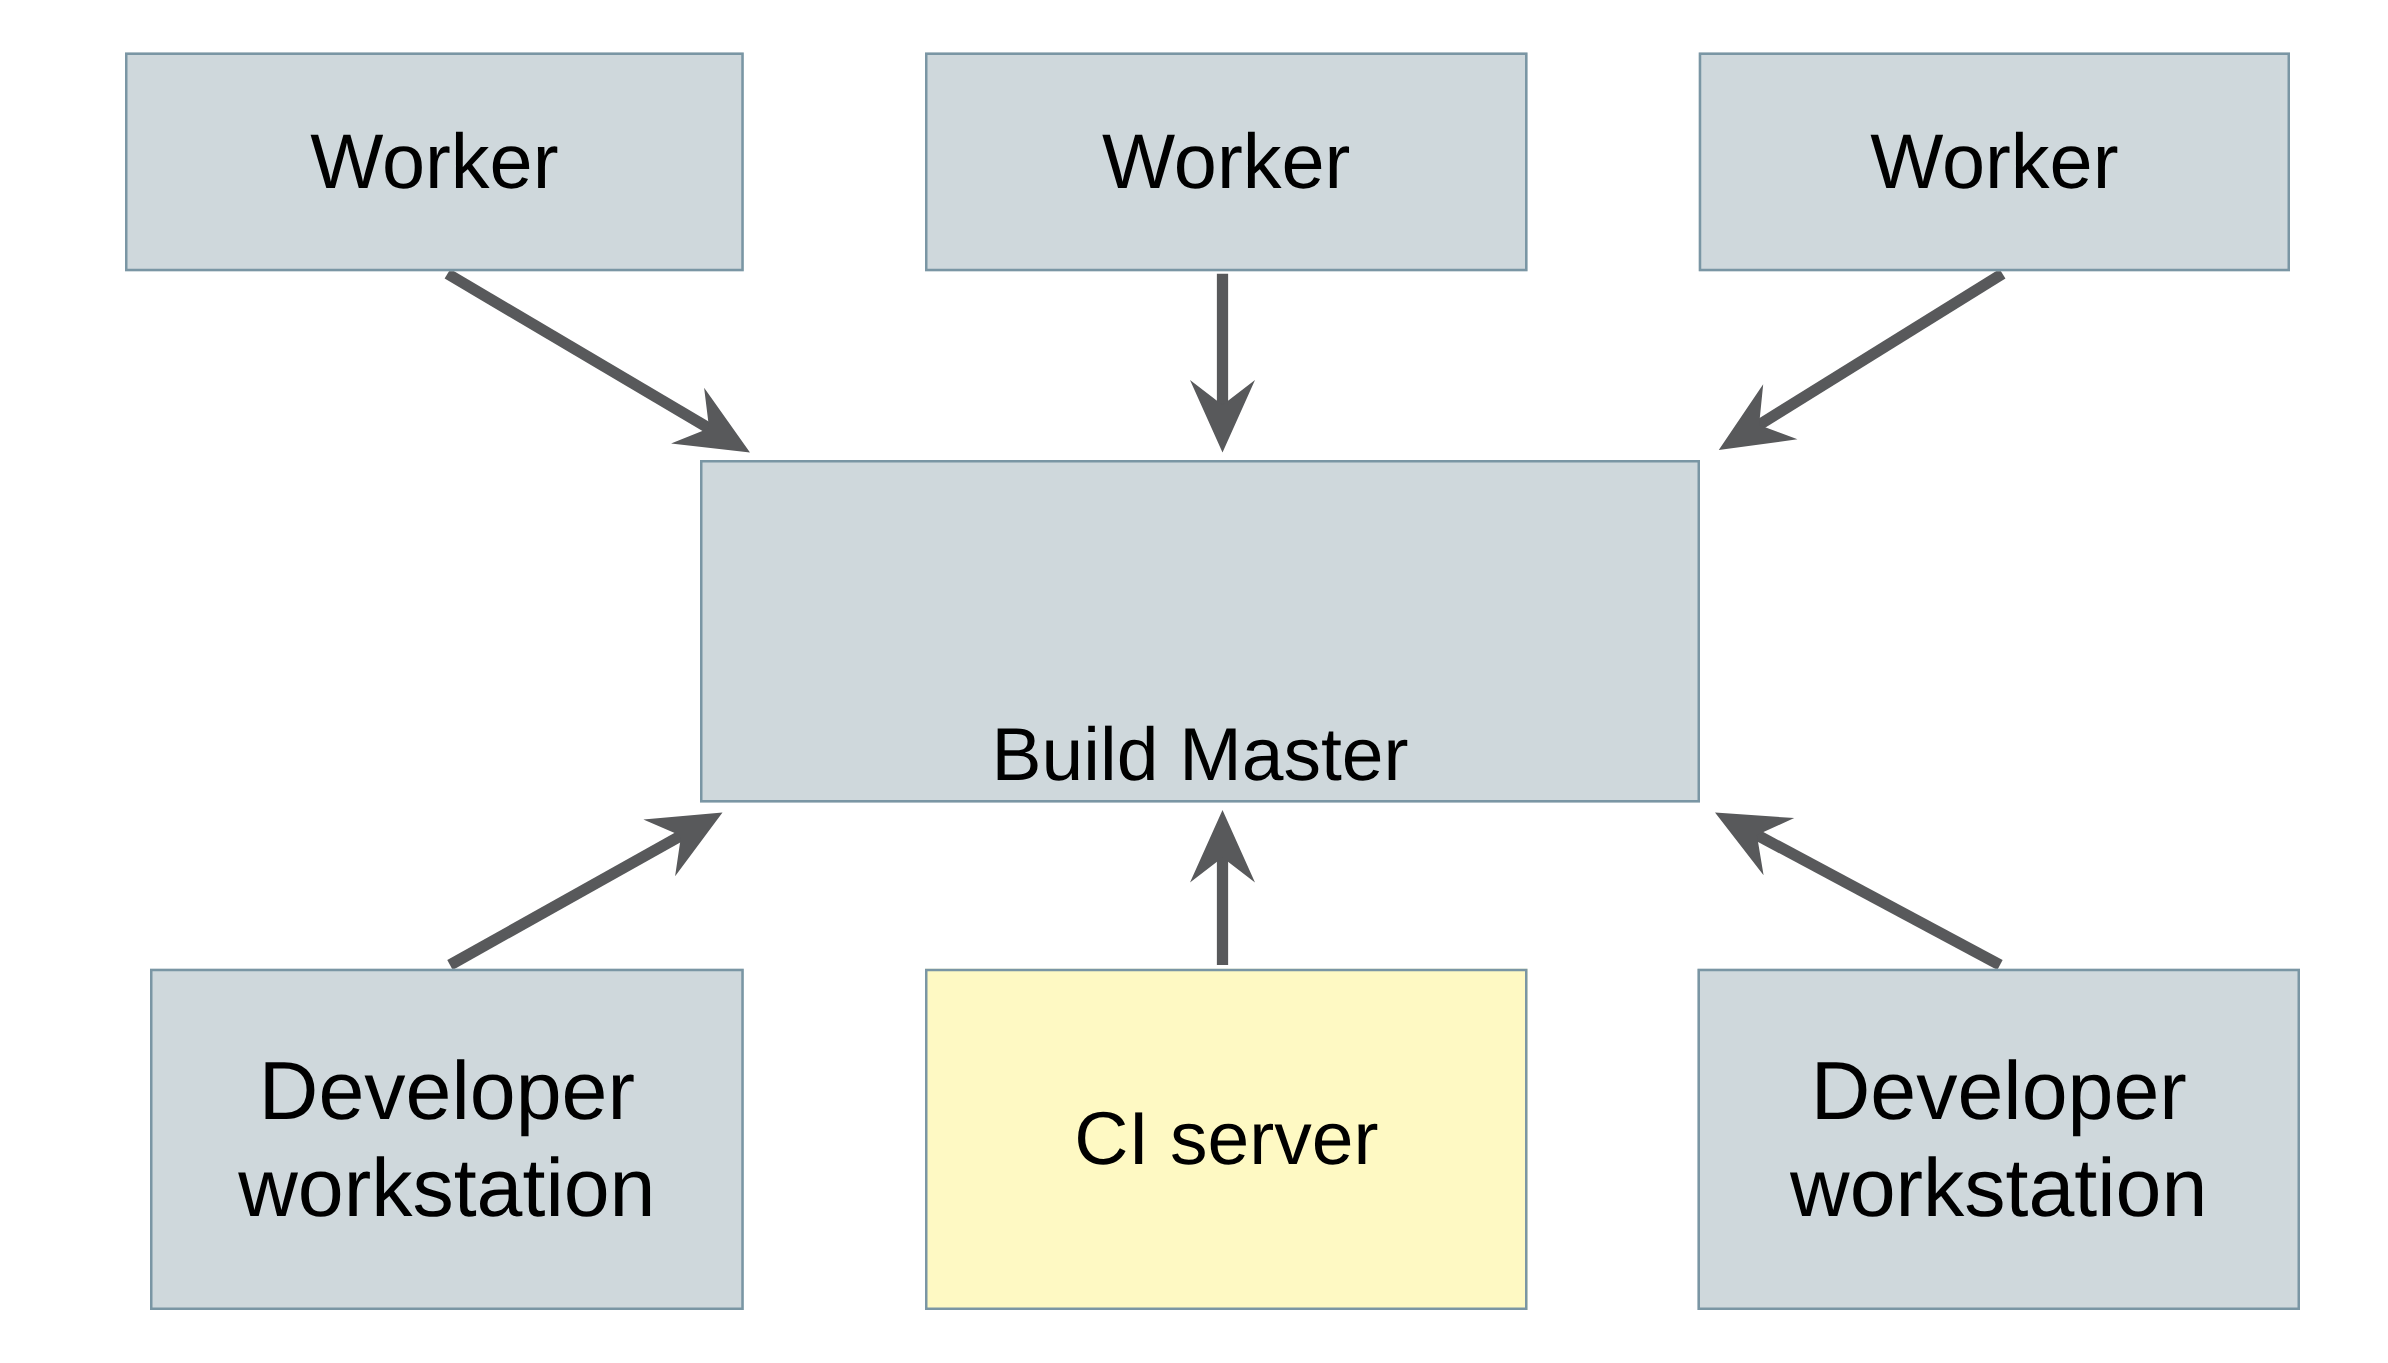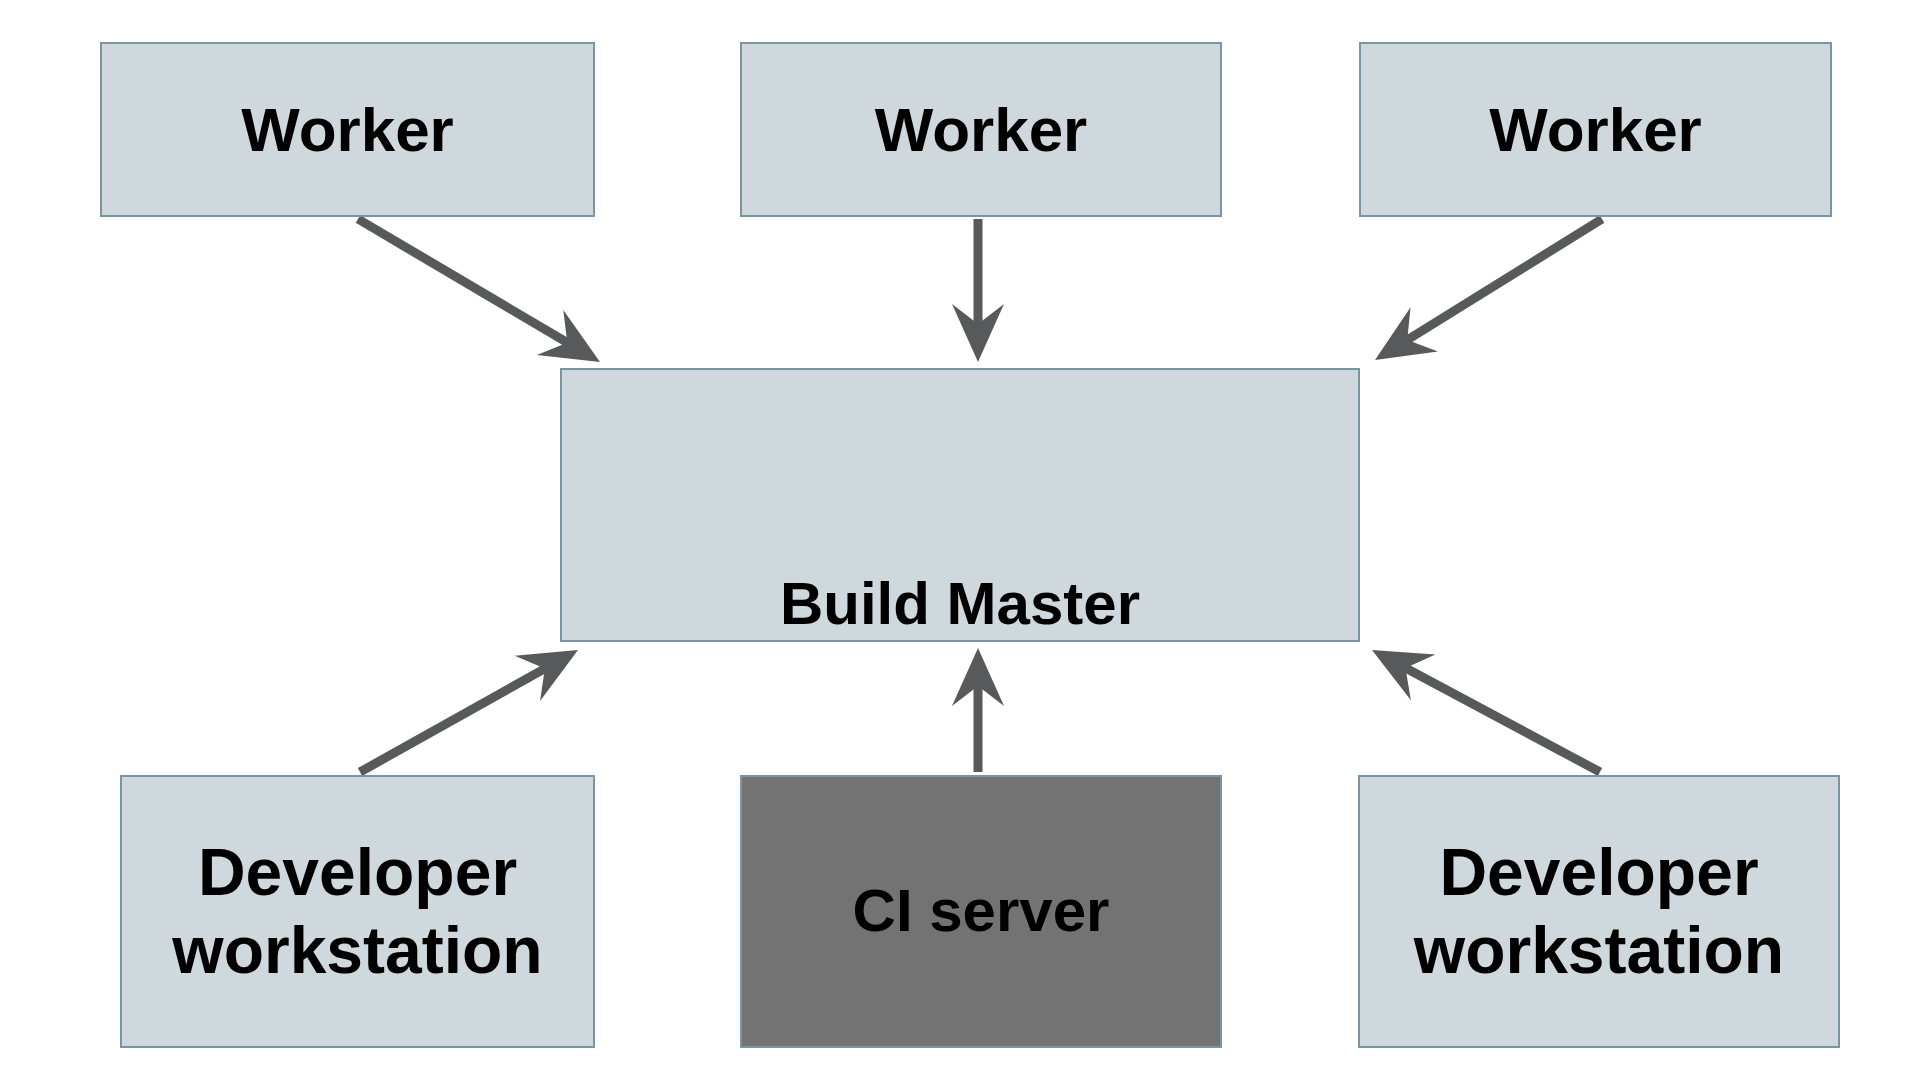--- a/index.html
+++ b/index.html
@@ -19,21 +19,21 @@
     position: absolute;
     box-sizing: border-box;
     background: #cfd8dc;
     border: 2px solid #000000;
     display: flex;
     align-items: center;
     justify-content: center;
     text-align: center;
     color: #000000;
     font-family: "Liberation Sans", sans-serif;
-    font-weight: 700;
+    font-weight: 400;
     line-height: 1.18;
     z-index: 2;
   }
   .node-label {
     display: block;
     white-space: pre-line;
     padding: 0 10px;
   }
   #edges {
     position: absolute;
@@ -96,21 +96,21 @@
 
   <div class="node fs-master" style="left: 560px; top: 368px; width: 800px; height: 274px; background: rgb(207, 216, 220); border-color: rgb(122, 150, 164); color: rgb(0, 0, 0); align-items: flex-end;">
     <span class="node-label">Build Master</span>
   </div>
 
   <div class="node fs-dev" style="left: 120px; top: 775px; width: 475px; height: 273px; background: rgb(207, 216, 220); border-color: rgb(122, 150, 164); color: rgb(0, 0, 0);">
     <span class="node-label">Developer
 workstation</span>
   </div>
 
-  <div class="node fs-ci" style="left: 740px; top: 775px; width: 482px; height: 273px; background: #737373; border-color: rgb(122, 150, 164); color: rgb(0, 0, 0);">
+  <div class="node fs-ci" style="left: 740px; top: 775px; width: 482px; height: 273px; background: #fef9c3; border-color: rgb(122, 150, 164); color: rgb(0, 0, 0);">
     <span class="node-label">CI server</span>
   </div>
 
   <div class="node fs-dev" style="left: 1358px; top: 775px; width: 482px; height: 273px; background: rgb(207, 216, 220); border-color: rgb(122, 150, 164); color: rgb(0, 0, 0);">
     <span class="node-label">Developer
 workstation</span>
   </div>
 
 </div>
 

